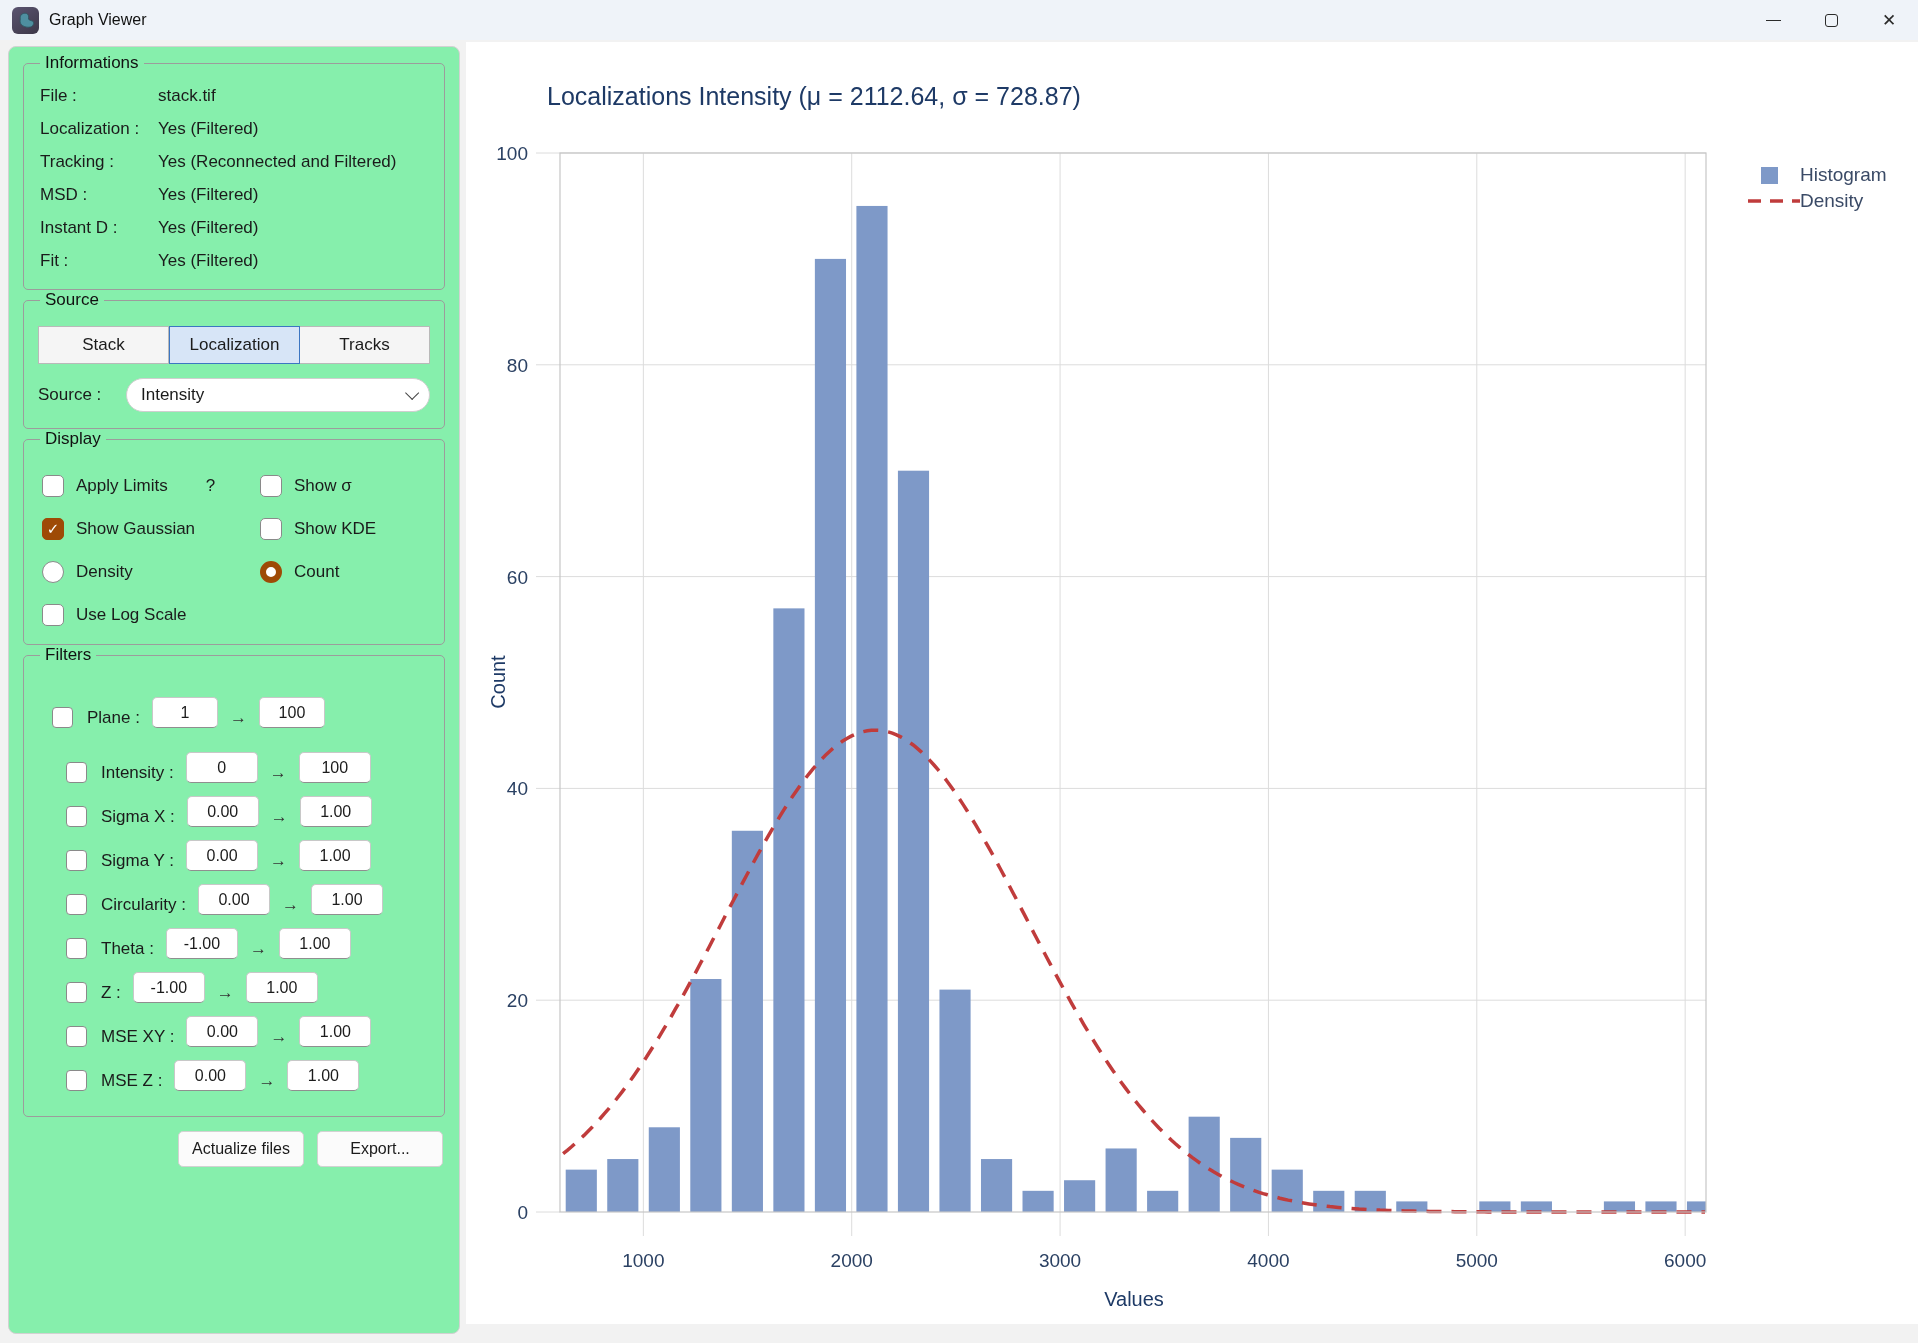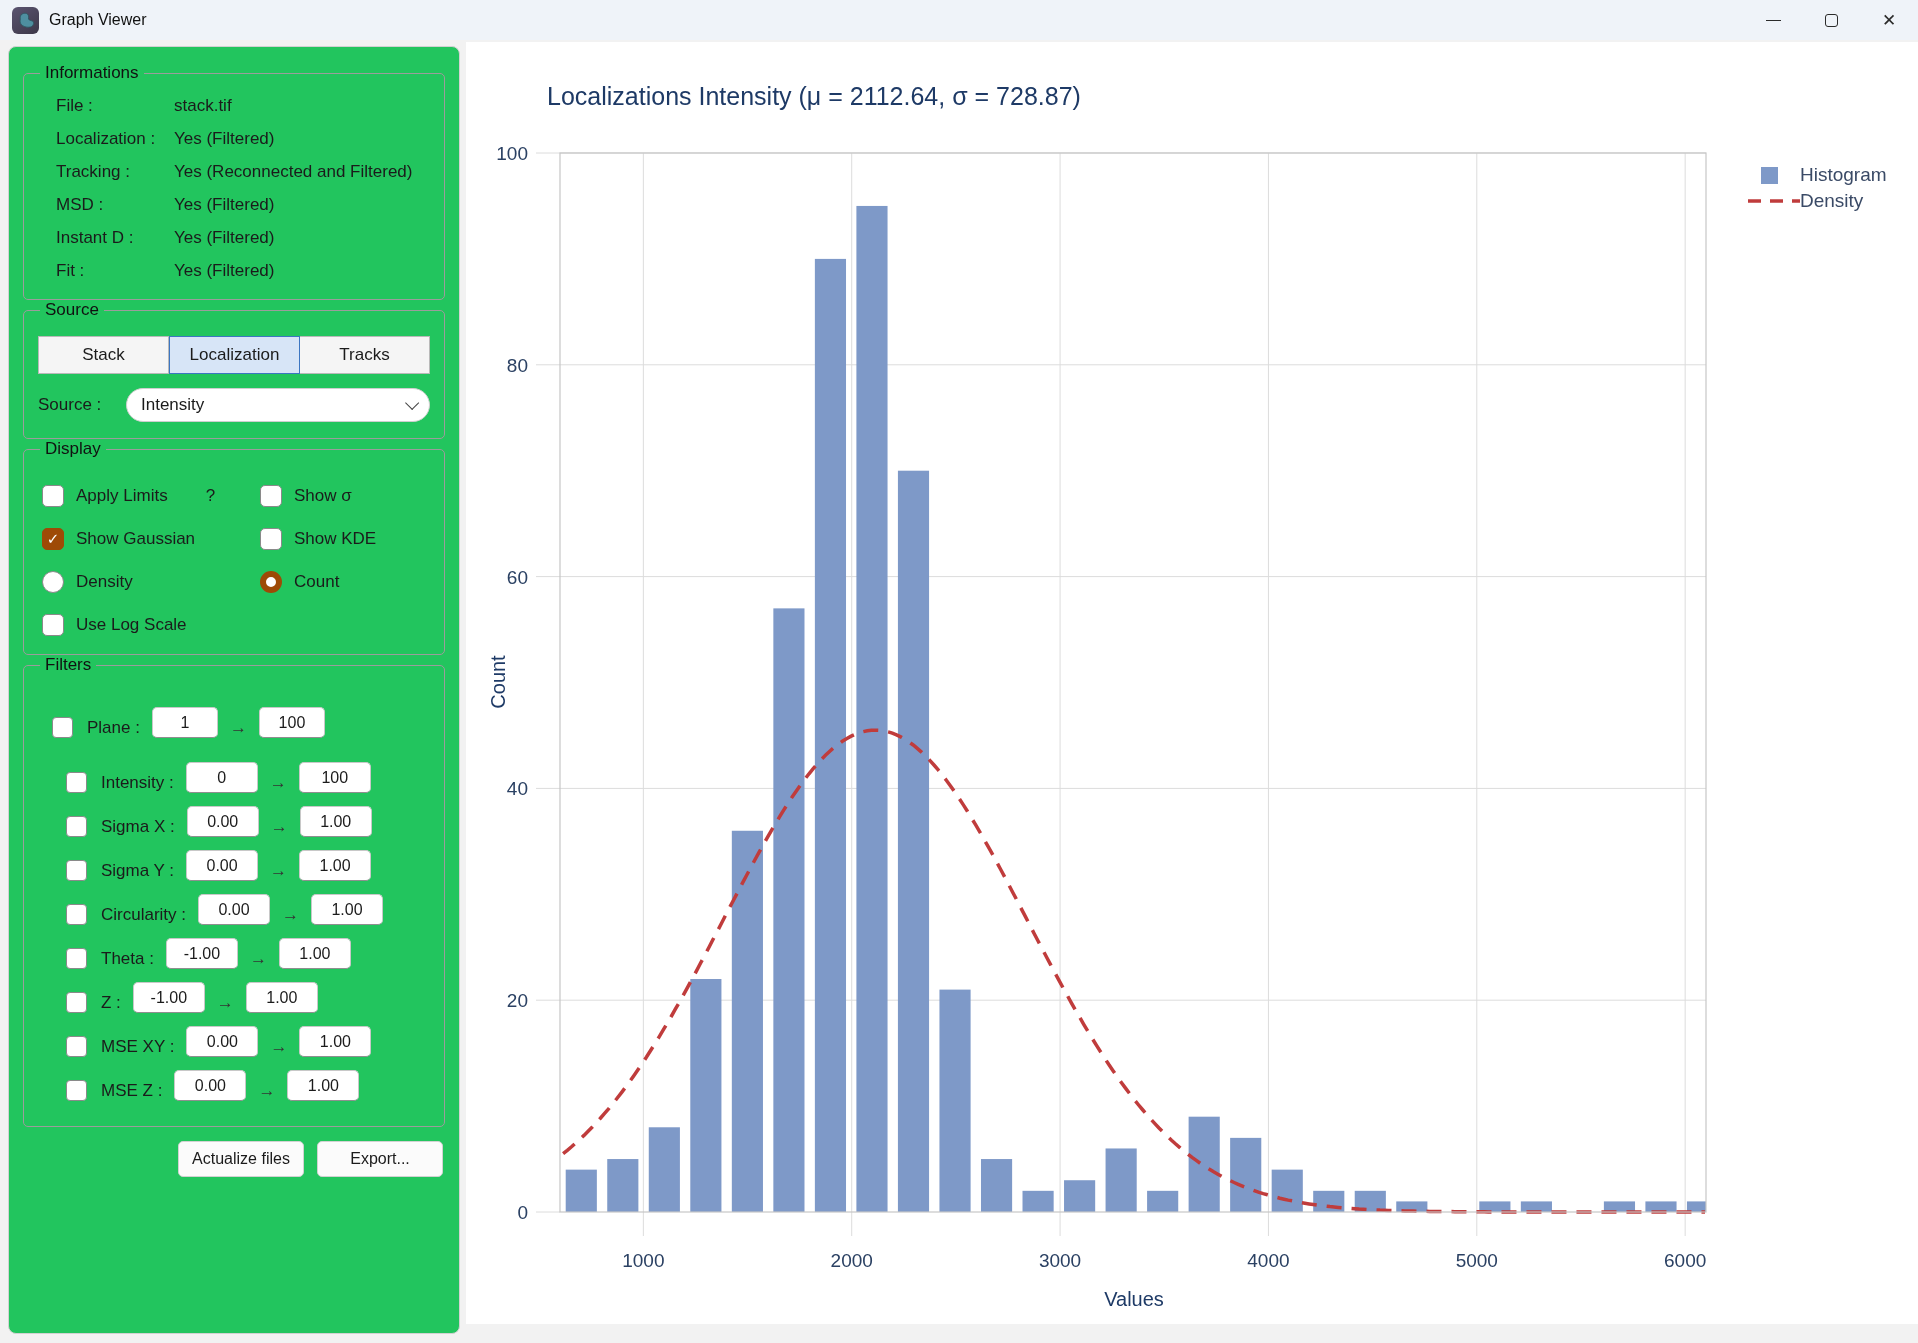--- a/index.html
+++ b/index.html
@@ -17,26 +17,26 @@
     background:linear-gradient(145deg,#5a5370,#3c3849);
     display:flex; align-items:center; justify-content:center; }
   .app-title { margin-left:10px; font-size:16px; color:#111; }
   .win-controls { margin-left:auto; display:flex; height:100%; }
   .winbtn { width:58px; height:40px; display:flex; align-items:center; justify-content:center; cursor:default; }
   .glyph-min { width:15px; height:0; border-top:1.6px solid #2b2b2b; display:block; }
   .glyph-max { width:13px; height:13px; border:1.6px solid #2b2b2b; border-radius:3px; display:block; }
   .glyph-close { font-size:17px; color:#2b2b2b; line-height:1; }
   
   .left-panel { position:absolute; left:8px; top:46px; width:452px; height:1288px;
-    background:#22c55e; border:1px solid #D2D2D2; border-radius:8px; padding:16px 0; }
+    background:#86efac; border:1px solid #D2D2D2; border-radius:8px; padding:6px 0; }
   fieldset.group { border:1px solid #9C9C9C; border-radius:5px; margin:0 14px; padding:6px 12px 12px 12px; }
   fieldset.group legend { font-size:17px; padding:0 5px; margin-left:4px; color:#111; }
   .group-info { margin-top:8px; }
   .info-row { display:flex; line-height:33px; font-size:17px; padding-left:4px; }
-  .info-row .ilabel { width:118px; flex:none;margin-left:16px; }
+  .info-row .ilabel { width:118px; flex:none; }
   
   .group-source { margin-top:19px; }
   .tabs { display:flex; margin:10px 2px 0 2px;align-items:flex-end; }
   .tab { flex:1; height:38px; background:#F5F5F5; border:1px solid #B9B9B9;
     display:flex; align-items:center; justify-content:center; font-size:17px; }
   .tab + .tab { border-left:none; }
   .tab.active { background:#D7E5F7; border:1.5px solid #3C76C2; }
   .source-row { display:flex; align-items:center; margin:14px 2px 4px 2px; }
   .source-row .slabel { font-size:17px; width:88px; flex:none; }
   .dropdown { flex:1; height:34px; background:#fff; border:1px solid #CFCFCF; border-radius:17px;

